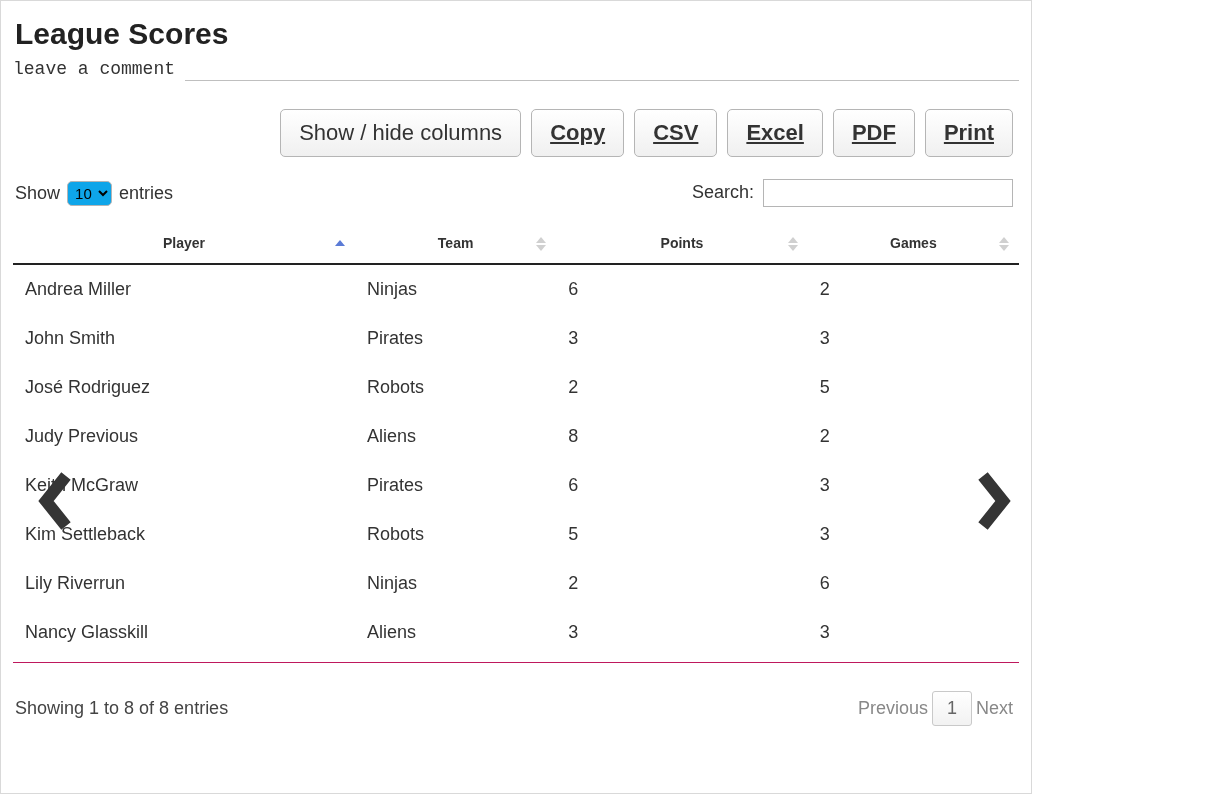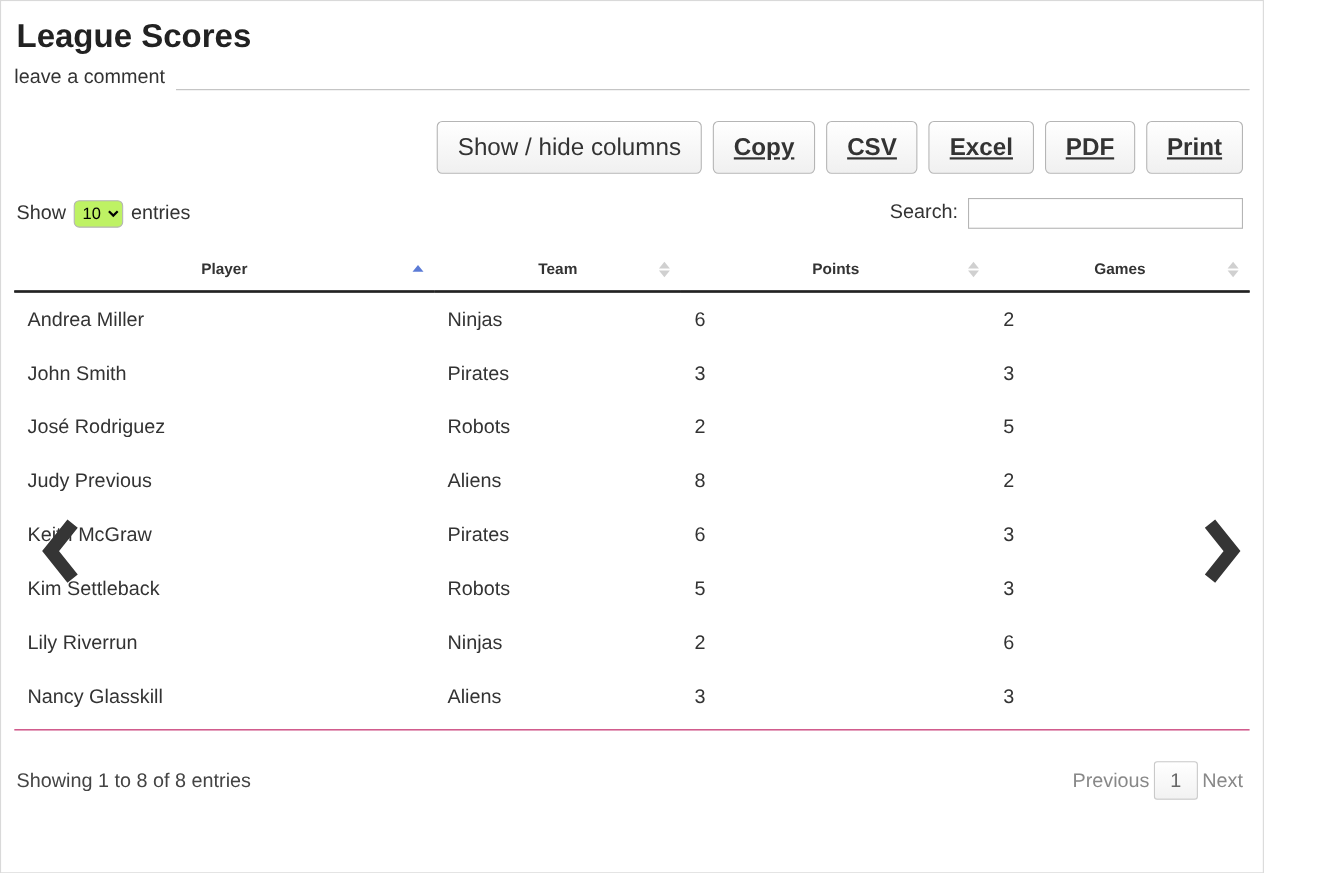--- a/index.html
+++ b/index.html
@@ -4,38 +4,39 @@
 <style>
   * { box-sizing: border-box; }
   body {
     margin: 0;
     font-family: "Helvetica Neue", Helvetica, Arial, sans-serif;
     font-size: 18px;
     color: #333;
     background: #fff;
   }
   .page {
-    width: 1149px;
+    width: 1032px;
     min-height: 794px;
     border: 1px solid #d9d9d9;
     padding: 12px 12px 8px 12px;
     position: relative;
   }
 
   .title {
     font-size: 30px;
     font-weight: bold;
     color: #222;
     margin: 4px 0 8px 2px;
   }
 
   .comment-row {
     display: flex;
     align-items: flex-end;
     margin-bottom: 28px;
+    font-family: Liberation Mono, monospace;
   }
   .comment-label {
     font-size: 18px;
     color: #333;
     margin-right: 10px;
     padding-bottom: 2px;
   }
   .comment-line {
     flex: 1;
     height: 1px;
@@ -66,21 +67,21 @@
     align-items: center;
     margin-bottom: 18px;
     padding: 0 6px 0 2px;
   }
   .show-entries { font-size: 18px; }
   .show-entries select {
     font-size: 15px;
     padding: 2px 3px;
     border: 1px solid #b5b5b5;
     border-radius: 5px;
-    background: #bef264;
+    background: #0ea5e9;
     margin: 0 2px;
   }
   .search-group { font-size: 18px; }
   .search-group input {
     font-size: 16px;
     padding: 4px 6px;
     border: 1px solid #b5b5b5;
     width: 250px;
     margin-left: 4px;
   }

